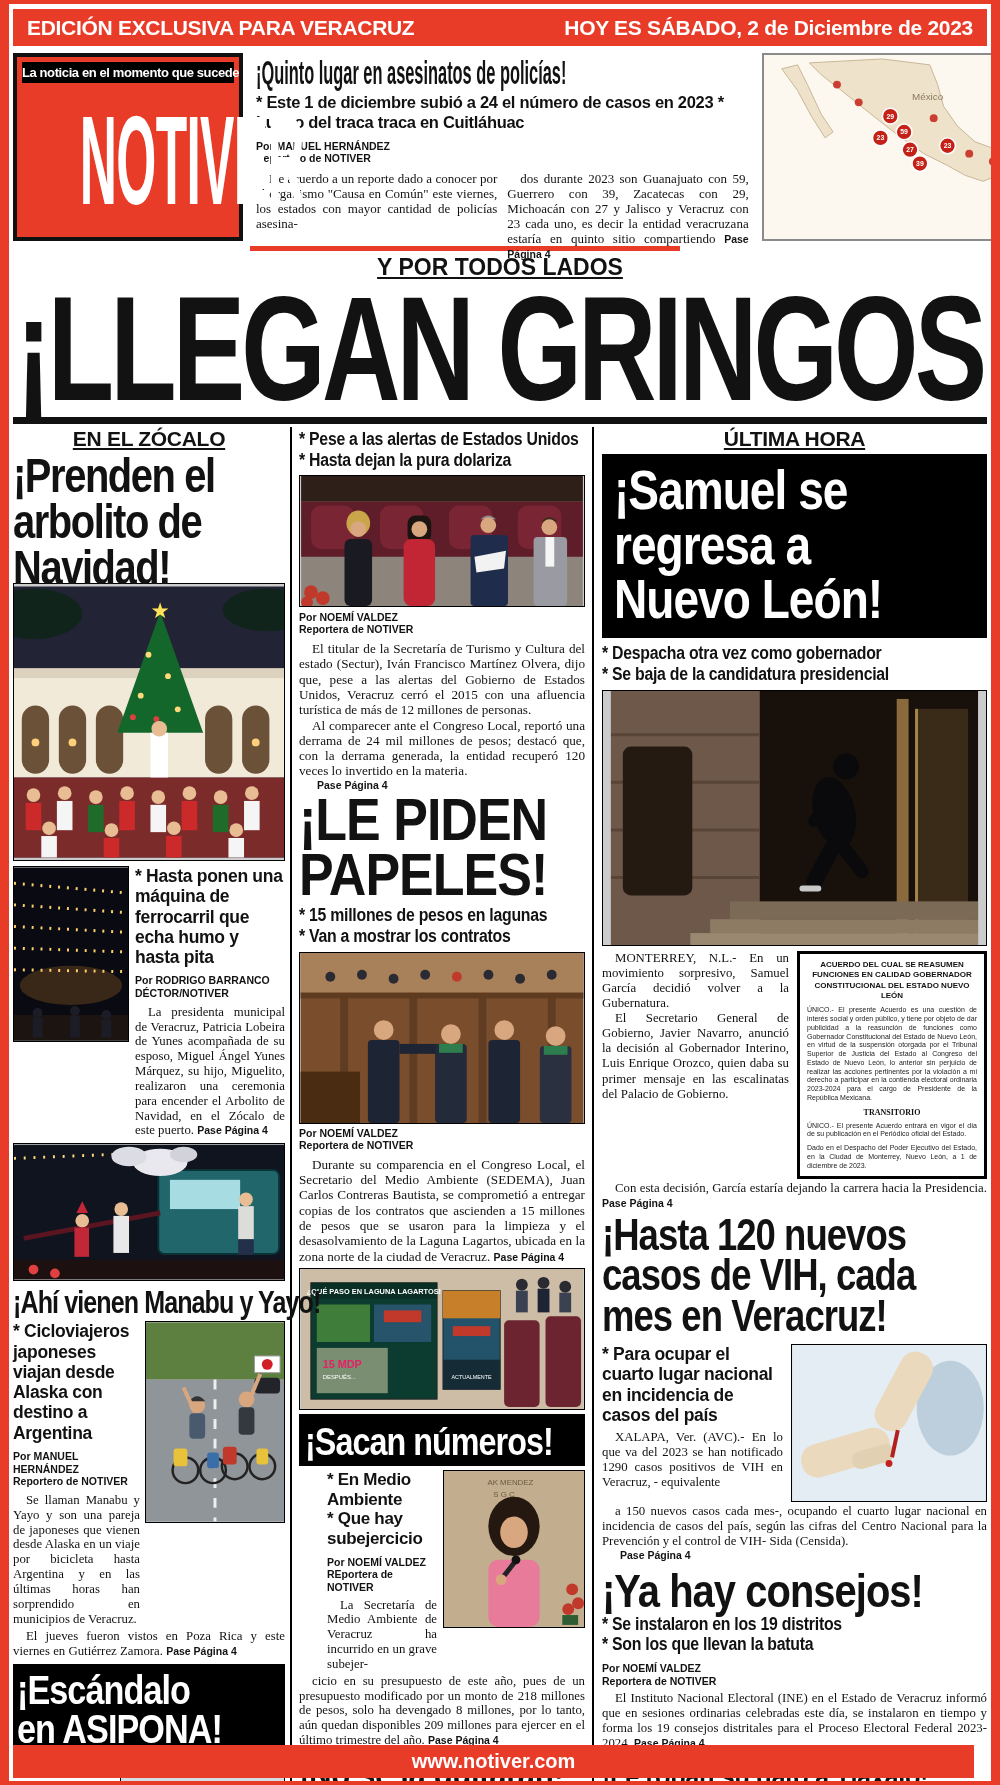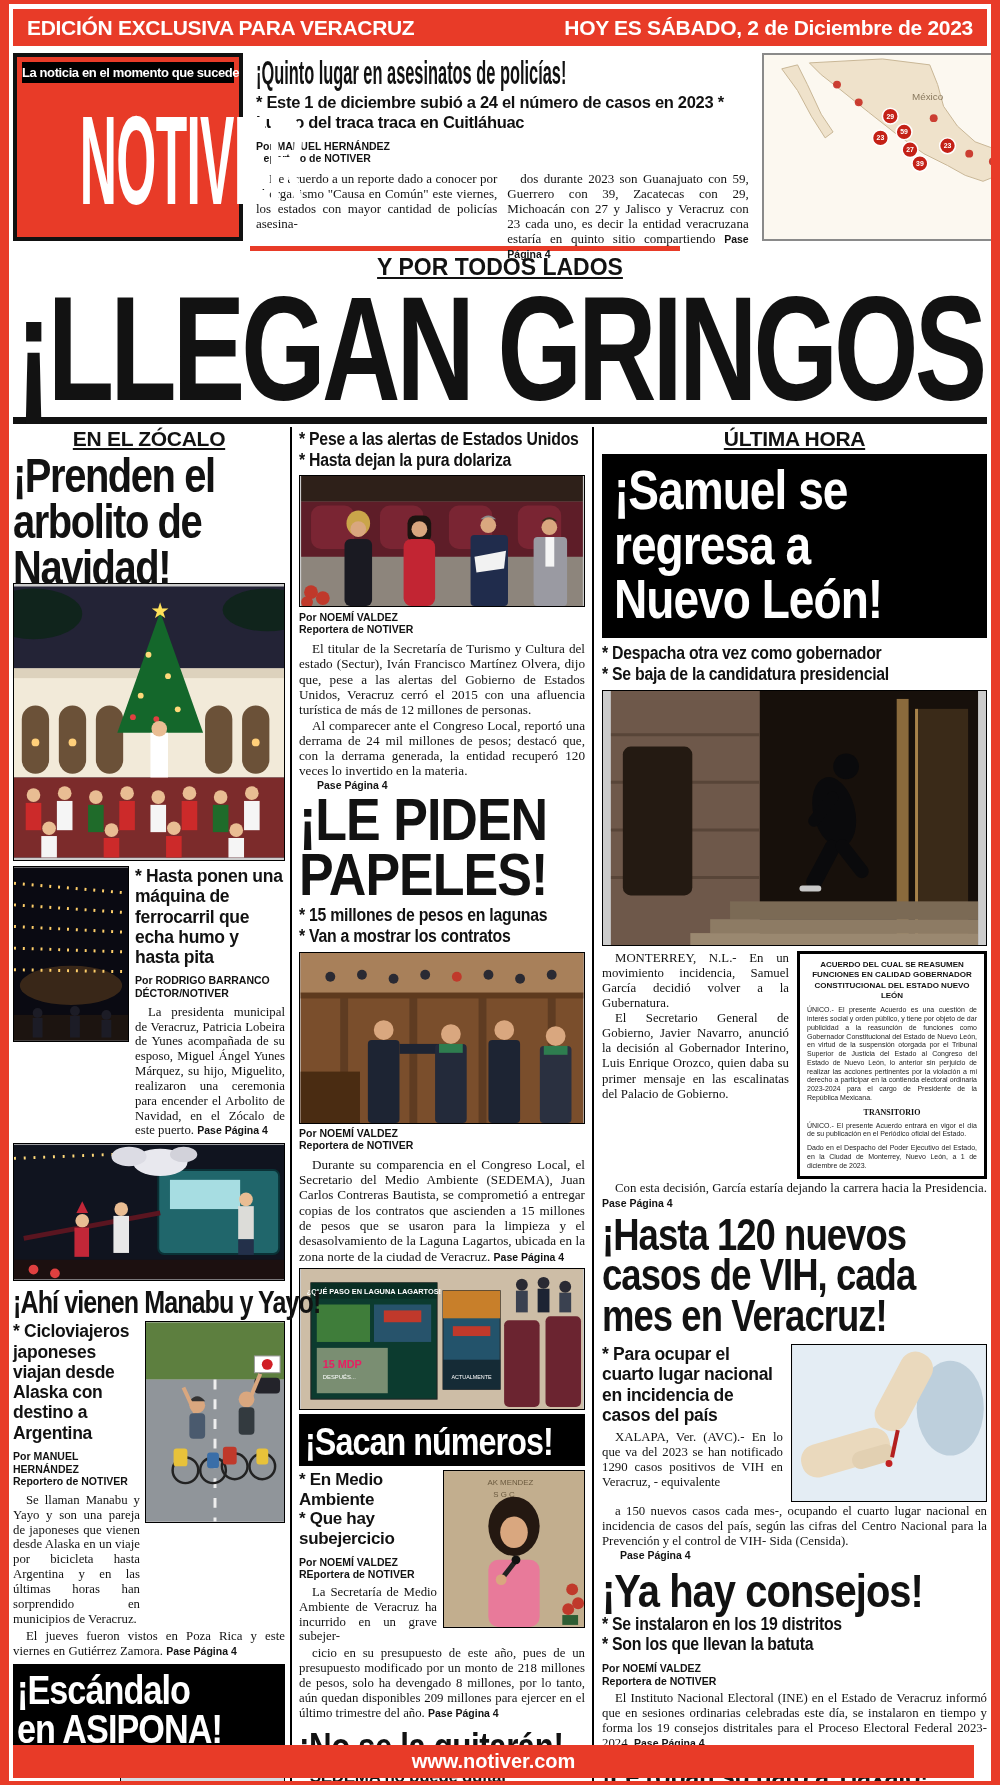--- a/index.html
+++ b/index.html
@@ -443,21 +443,21 @@
           <rect x="144" y="22" width="58" height="28" fill="#c87f2a"></rect>
             <rect x="154" y="58" width="38" height="10" fill="#c0392b"></rect>
           <rect x="144" y="92" width="58" height="30" fill="#152b36"></rect>
           <text x="173" y="112" font-size="5.5" fill="#fff" text-anchor="middle" font-family="Liberation Sans,sans-serif">ACTUALMENTE</text>
         </svg>
       </div>
 
       <div class="band" style="margin-top:4px;padding:5px 6px 7px;">
         <div class="hl-wrap" style="height:40px;"><span class="hl sacan-hl">¡Sacan números!</span></div>
       </div>
-      <div class="row" style="gap:6px;margin-top:4px;">
+      <div class="row" style="gap:6px;margin-top:4px;margin-left:28px;">
         <div style="flex:1;min-width:0;">
           <div class="bullets" style="font-size:17px;">* En Medio Ambiente</div>
           <div class="bullets" style="font-size:17px;">* Que hay subejercicio</div>
           <div class="byline">Por NOEMÍ VALDEZ
 REportera de NOTIVER</div>
           <p class="bd" style="font-size:12.8px;margin-top:4px;">La Secretaría de Medio Ambiente de Veracruz ha incurrido en un grave subejer-</p>
         </div>
         <div class="ph" style="width:142px;height:158px;flex:none;">
           <svg viewBox="0 0 142 158">
             <rect width="142" height="158" fill="#c2ae8e"></rect>
@@ -516,21 +516,21 @@
             <rect x="206" y="148" width="16" height="54" rx="7" transform="rotate(28 214 175)"></rect>
             <rect x="236" y="146" width="14" height="46" rx="7" transform="rotate(-38 243 169)"></rect>
             <rect x="208" y="98" width="12" height="42" rx="6" transform="rotate(38 214 119)"></rect>
           </g>
           <rect x="190" y="196" width="22" height="6" rx="3" fill="#c8c8c8"></rect>
         </svg>
       </div>
 
       <div class="row" style="gap:8px;margin-top:5px;">
         <div style="flex:1;min-width:0;">
-          <p class="bd" style="font-size:12.8px;line-height:1.18;">MONTERREY, N.L.- En un movimiento incidencia, Samuel García decidió volver a la Gubernatura.</p>
+          <p class="bd" style="font-size:12.8px;line-height:1.18;">MONTERREY, N.L.- En un movimiento sorpresivo, Samuel García decidió volver a la Gubernatura.</p>
           <p class="bd" style="font-size:12.8px;line-height:1.18;">El Secretario General de Gobierno, Javier Navarro, anunció la decisión al Gobernador Interino, Luis Enrique Orozco, quien daba su primer mensaje en las escalinatas del Palacio de Gobierno.</p>
         </div>
         <div class="acuerdo" style="width:190px;flex:none;">
           <div class="t">ACUERDO DEL CUAL SE REASUMEN FUNCIONES EN CALIDAD GOBERNADOR CONSTITUCIONAL DEL ESTADO NUEVO LEÓN</div>
           <div class="p">ÚNICO.- El presente Acuerdo es una cuestión de interés social y orden público, y tiene por objeto de dar publicidad a la reasunción de funciones como Gobernador Constitucional del Estado de Nuevo León, en virtud de la suspensión otorgada por el Tribunal Superior de Justicia del Estado al Congreso del Estado de Nuevo León, lo anterior sin perjuicio de realizar las acciones pertinentes por la violación a mi derecho a participar en la contienda electoral ordinaria 2023-2024 para el cargo de Presidente de la República Mexicana.</div>
           <div class="s">TRANSITORIO</div>
           <div class="p">ÚNICO.- El presente Acuerdo entrará en vigor el día de su publicación en el Periódico oficial del Estado.</div>
           <div class="p">Dado en el Despacho del Poder Ejecutivo del Estado, en la Ciudad de Monterrey, Nuevo León, a 1 de diciembre de 2023.</div>
         </div>
       </div>

